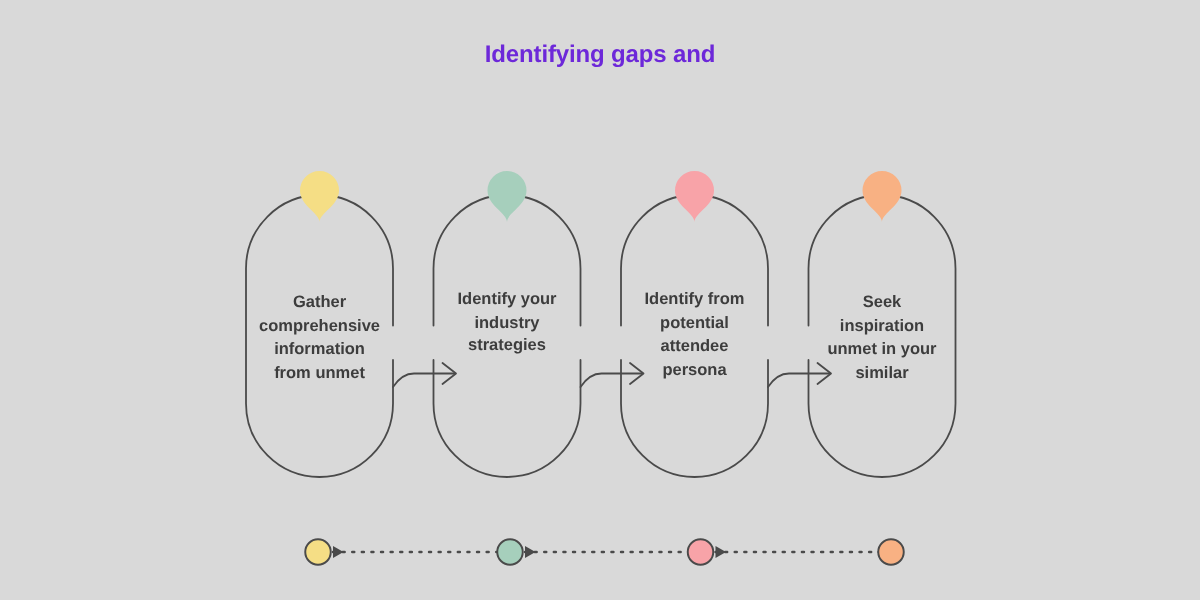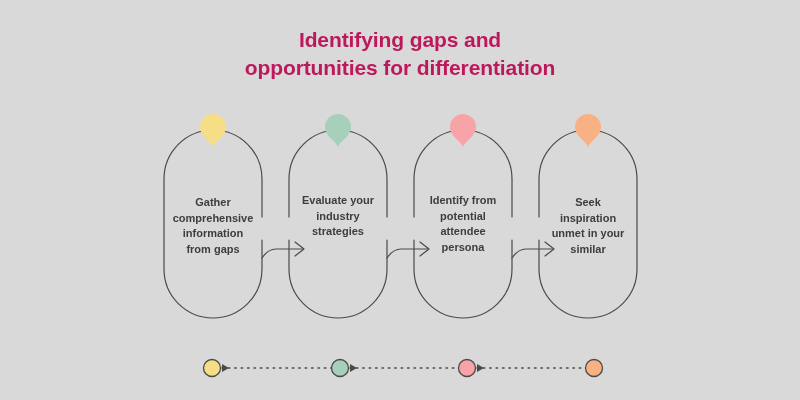--- a/index.html
+++ b/index.html
@@ -19,24 +19,24 @@
     height: 400px;
   }
 
   
   #title {
     position: absolute;
     left: 0;
     top: 26px;
     width: 800px;
     text-align: center;
-    font-size: 21px;
+    font-size: 16px;
     font-weight: bold;
     line-height: 1.32;
-    color: #be185d;
+    color: #6d28d9;
     letter-spacing: -0.1px;
   }
   #title .tline {
     display: block;
   }
 
   
   #diagram {
     position: absolute;
     left: 0;
@@ -56,21 +56,20 @@
   }
   .card-text .l { display: block; }
 </style>
 </head>
 <body style="background: rgb(217, 217, 217);">
 
 <div id="stage">
 
   <div id="title">
     <span class="tline">Identifying gaps and</span>
-    <span class="tline">opportunities for differentiation</span>
   </div>
 
   <svg id="diagram" width="800" height="400" viewBox="0 0 800 400">
 
     <g>
       <path d="M 262 217
                L 262 179
                A 49 49 0 0 0 164 179
                L 164 269
                A 49 49 0 0 0 262 269
@@ -167,25 +166,25 @@
       <circle cx="340" cy="368" r="8.5" stroke="#4a4a4a" stroke-width="1.3" fill="#a6cfbc"></circle>
       <circle cx="467" cy="368" r="8.5" stroke="#4a4a4a" stroke-width="1.3" fill="#f8a3a8"></circle>
       <circle cx="594" cy="368" r="8.5" stroke="#4a4a4a" stroke-width="1.3" fill="#f8b183"></circle>
     </g>
   </svg>
 
   <div class="card-text" style="left:161px; top:226px;">
     <span class="l">Gather</span>
     <span class="l">comprehensive</span>
     <span class="l">information</span>
-    <span class="l">from gaps</span>
+    <span class="l">from unmet</span>
   </div>
 
   <div class="card-text" style="left:286px; top:216px;">
-    <span class="l">Evaluate your</span>
+    <span class="l">Identify your</span>
     <span class="l">industry</span>
     <span class="l">strategies</span>
   </div>
 
   <div class="card-text" style="left:411px; top:224px;">
     <span class="l">Identify from</span>
     <span class="l">potential</span>
     <span class="l">attendee</span>
     <span class="l">persona</span>
   </div>

